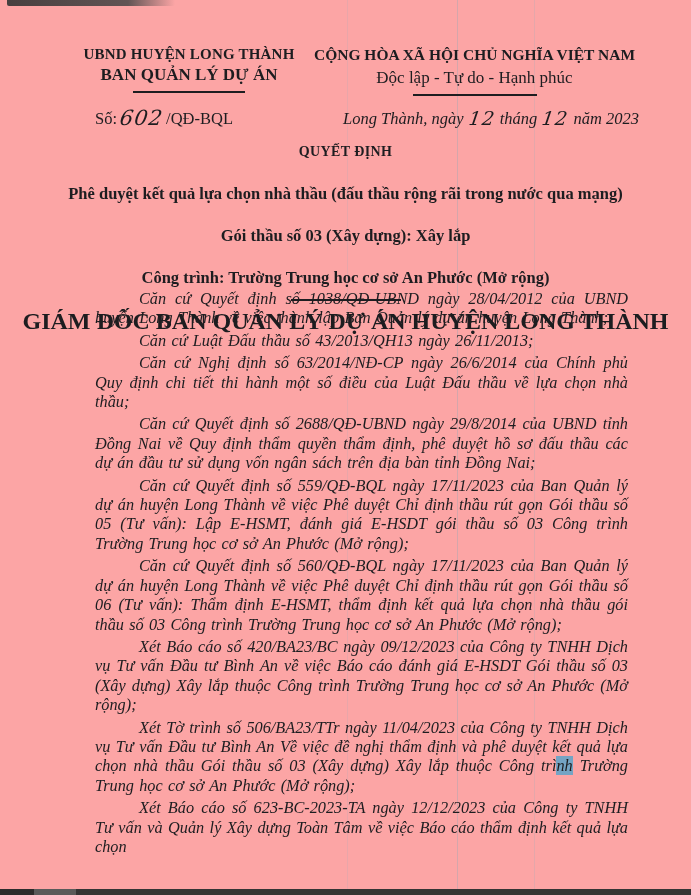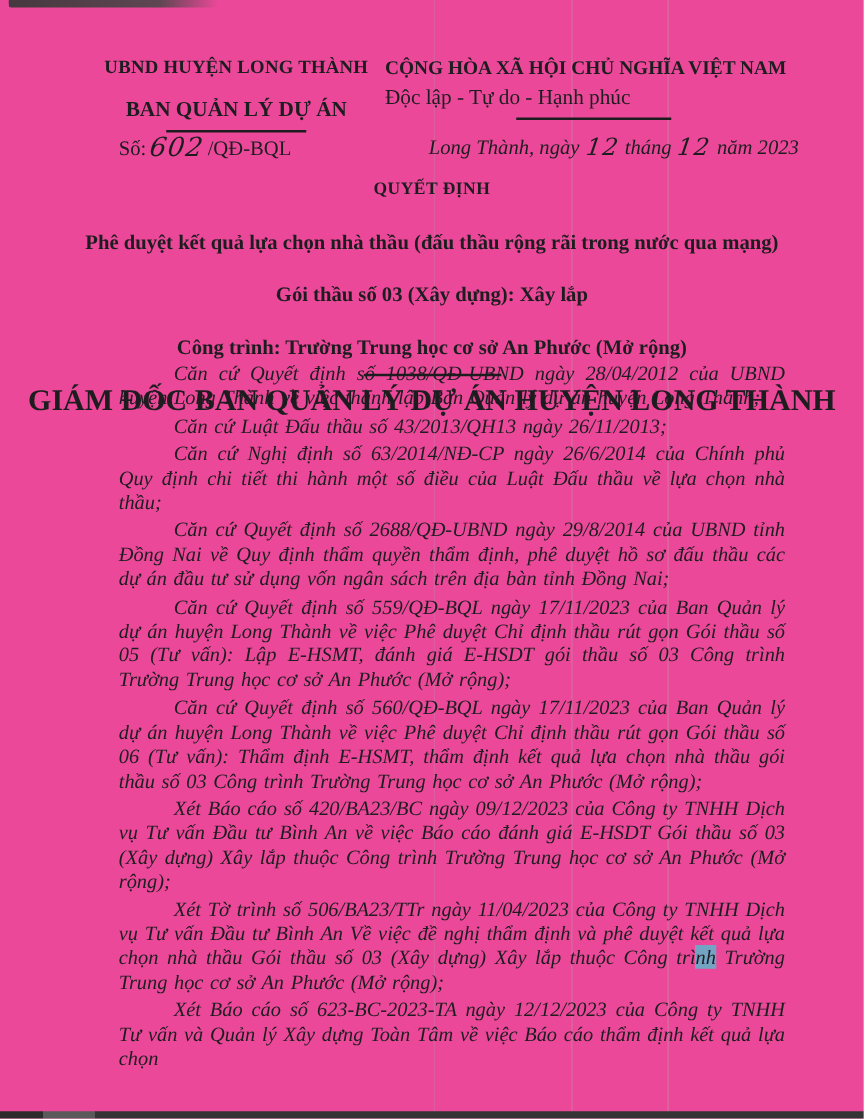--- a/index.html
+++ b/index.html
@@ -1,36 +1,36 @@
 <!DOCTYPE html>
 <html><head>
 <meta charset="utf-8">
 <style>
   html,body{margin:0;padding:0;background:#e9e9e9;}
   .page{
-    position:relative;width:691px;height:895px;background:#ec4899;overflow:hidden;
+    position:relative;width:691px;height:895px;background:#fca5a5;overflow:hidden;
     font-family:"Liberation Serif","DejaVu Serif",serif;color:#1d1d20;
   }
   
   .artifact-top{position:absolute;top:0;left:7px;width:168px;height:6px;
     background:linear-gradient(90deg,rgba(55,55,55,.92),rgba(70,70,70,.85) 72%,rgba(130,130,130,0));
     border-radius:0 0 2px 2px;}
   .fold{position:absolute;top:0;bottom:0;width:1px;}
   .fold-1{left:347px;background:rgba(170,175,185,.22);}
   .fold-2{left:457px;background:rgba(160,166,178,.42);}
   .fold-3{left:534px;background:rgba(190,172,178,.38);}
   .bottom-bar{position:absolute;bottom:0;left:0;width:100%;height:6px;
     background:linear-gradient(90deg,#2c2c2c 0,#2c2c2c 34px,#5a5a5a 34px,#5a5a5a 76px,#343434 76px,#343434 100%);}
   
   .hdr{position:absolute;top:46px;left:0;width:100%;display:flex;}
   .org-block{width:238px;margin-left:70px;text-align:center;}
   .org-parent{font-weight:bold;font-size:15px;letter-spacing:.2px;white-space:nowrap;}
-  .org-name{font-weight:bold;font-size:17px;margin-top:15px;white-space:nowrap;}
+  .org-name{font-weight:bold;font-size:17px;margin-top:2px;white-space:nowrap;}
   .org-underline{width:112px;height:2px;background:#1d1d20;margin:6px auto 0;}
-  .nat-block{flex:1;margin-right:50px;}
+  .nat-block{flex:1;text-align:center;margin-right:50px;}
   .nat-country{font-weight:bold;font-size:15.5px;white-space:nowrap;}
   .nat-motto{font-weight:normal;font-size:17px;margin-top:4px;white-space:nowrap;}
   .nat-underline{width:124px;height:2px;background:#1d1d20;margin:6px auto 0;}
   .doc-number{position:absolute;top:107px;left:95px;font-size:16.5px;white-space:nowrap;}
   .dateline{position:absolute;top:108px;left:343px;font-style:italic;font-size:16.5px;white-space:nowrap;}
   .handwritten{font-family:"DejaVu Serif",serif;font-style:italic;font-size:21px;
     letter-spacing:1px;display:inline-block;transform:skewX(-8deg);line-height:1;
     position:relative;top:1px;margin:0 3px;}
   .dateline .handwritten{font-size:19px;margin:0 5px;}
   

